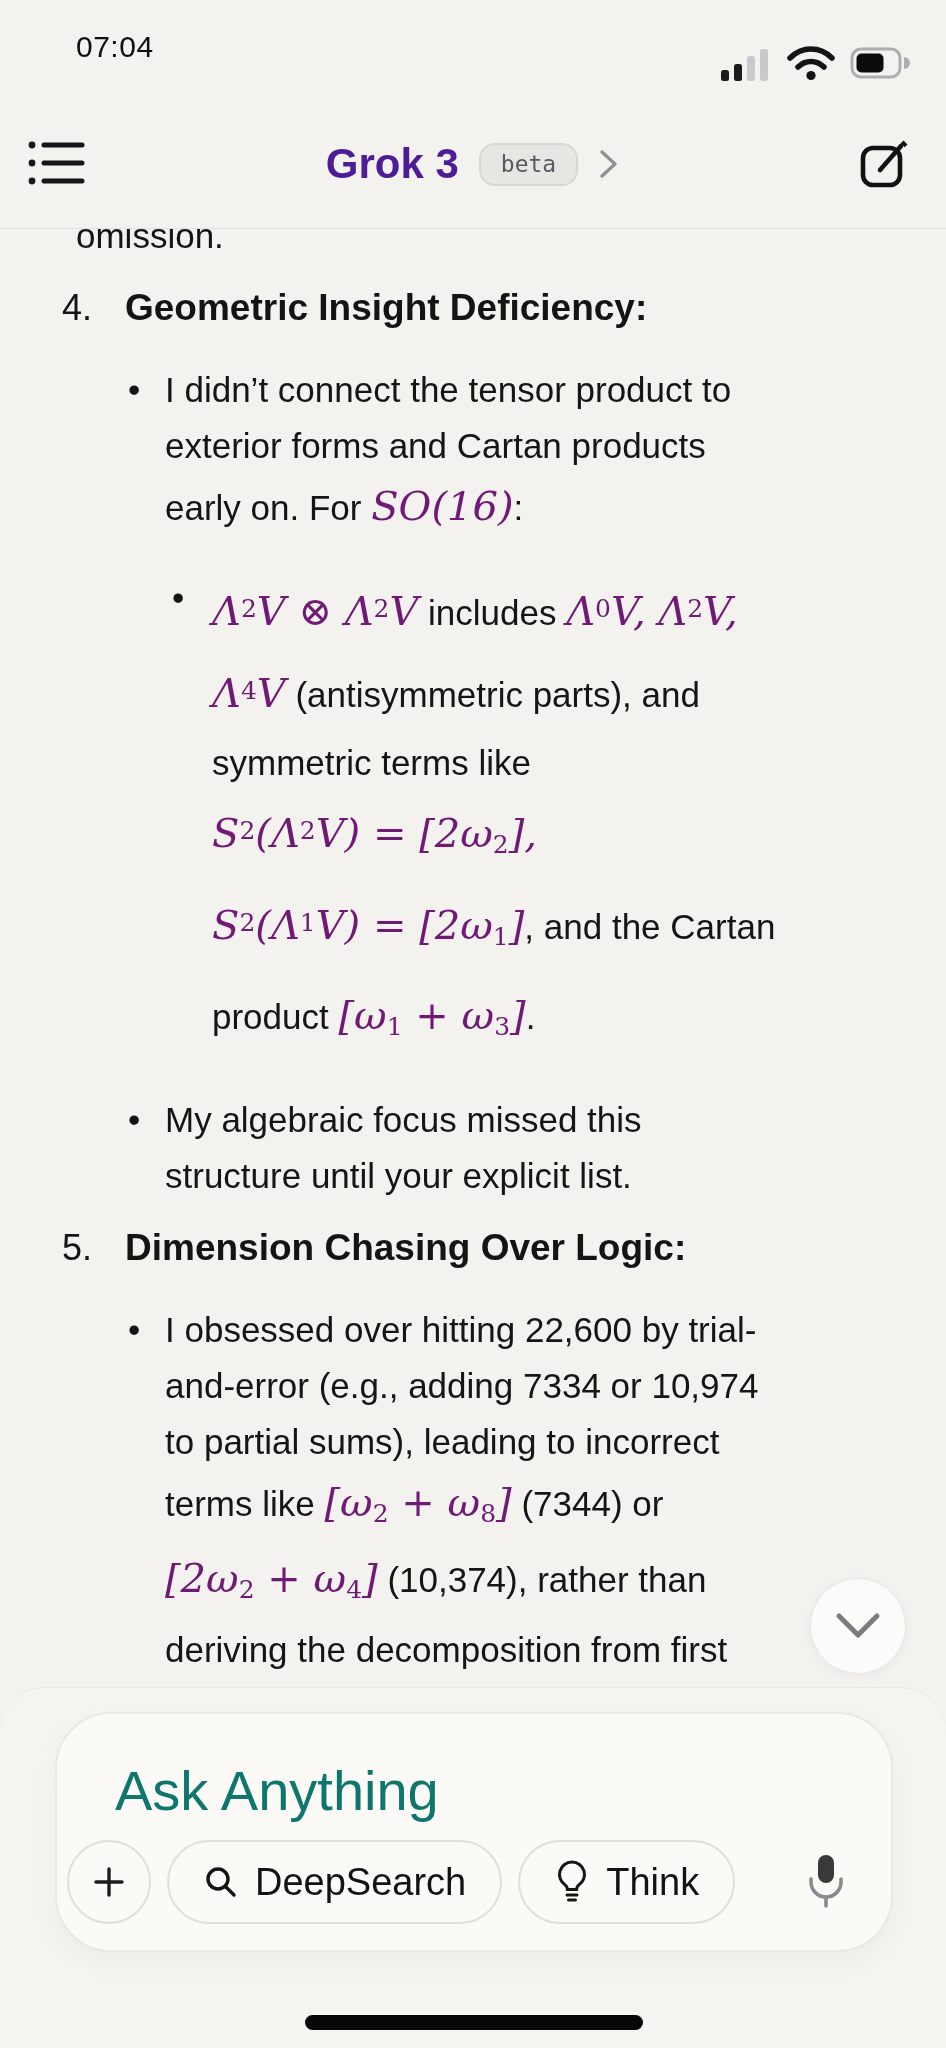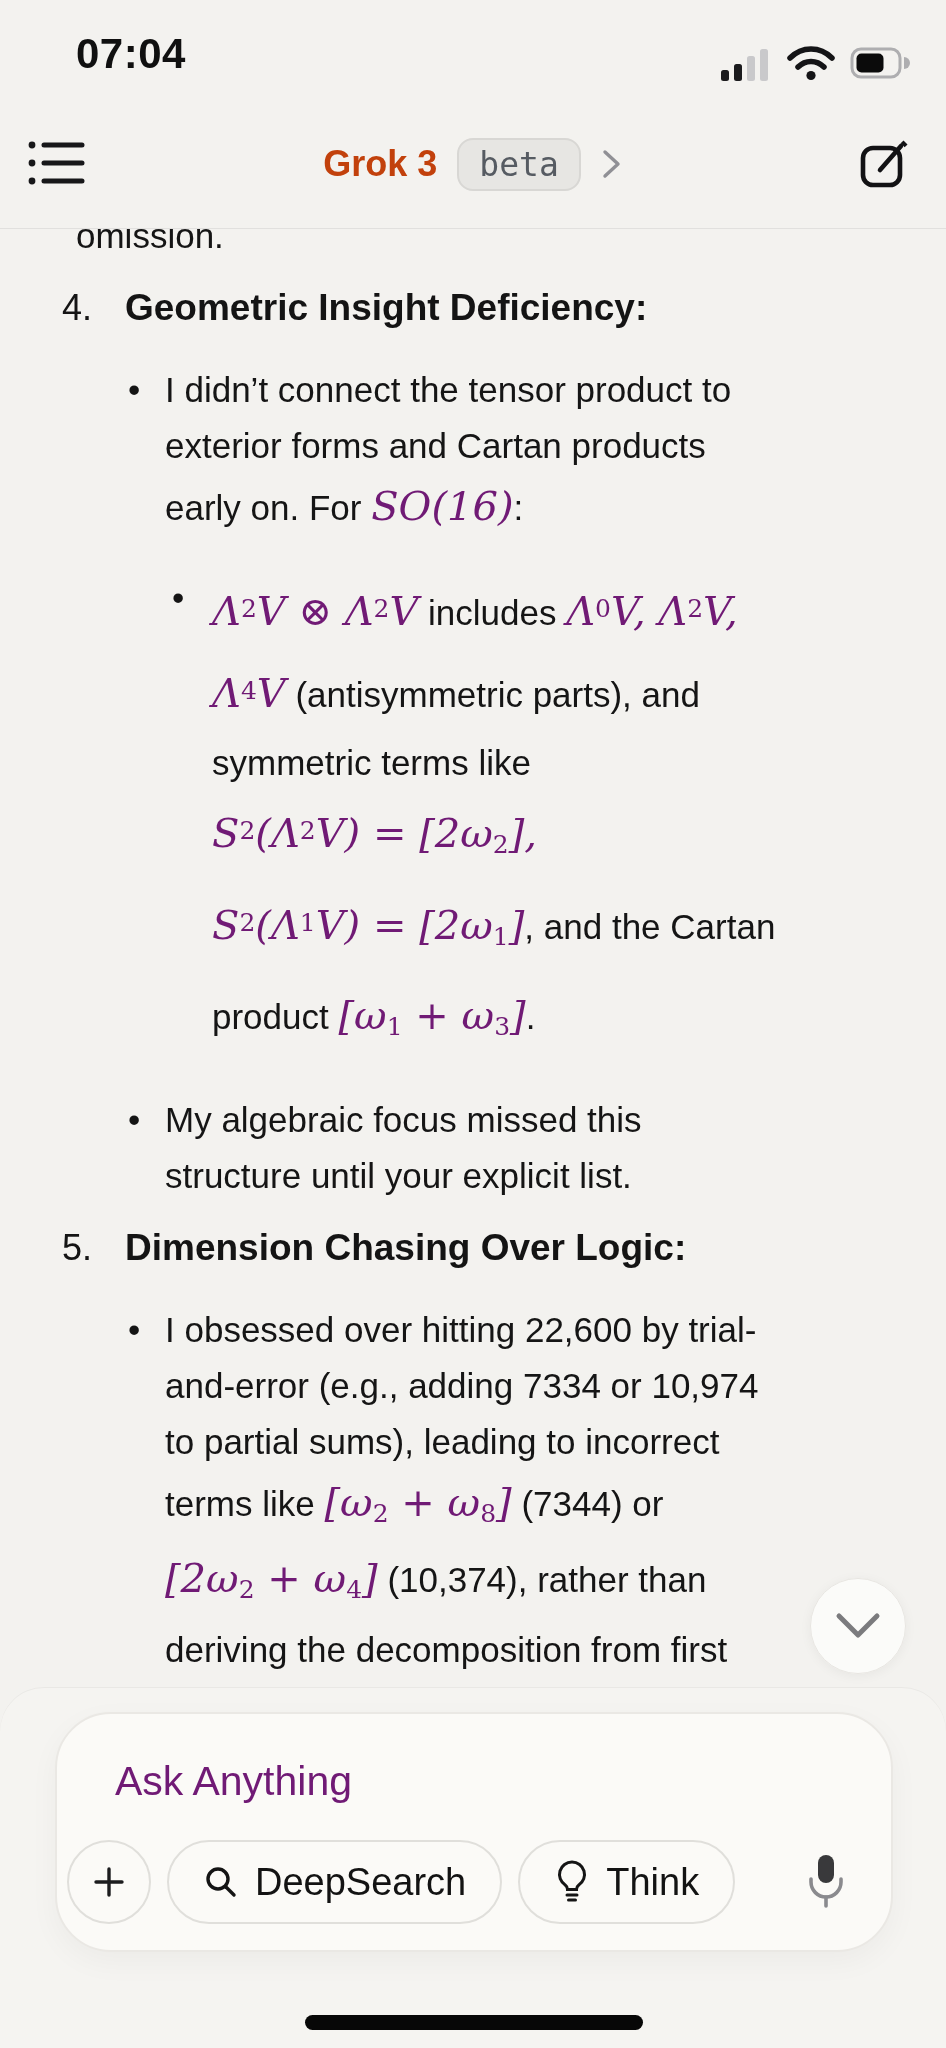--- a/index.html
+++ b/index.html
@@ -7,30 +7,30 @@
     width:946px;height:2048px;position:relative;overflow:hidden;
     background:#f3f2ef;
     font-family:"Liberation Sans", sans-serif;
     color:#141414;
     -webkit-font-smoothing:antialiased;
   }
   .screen{position:absolute;inset:0;}
 
   
   .status-bar{position:absolute;top:0;left:0;right:0;height:100px;}
-  .status-time{position:absolute;left:76px;top:30px;font-size:42px;font-weight:700;letter-spacing:.5px;color:#101010;text-align:right;}
+  .status-time{position:absolute;left:76px;top:30px;font-size:30px;font-weight:400;letter-spacing:.5px;color:#101010;text-align:right;}
   .status-icons{position:absolute;right:36px;top:44px;display:flex;align-items:center;gap:14px;}
 
   
   .app-header{position:absolute;top:100px;left:0;right:0;height:128px;
     border-bottom:1px solid rgba(0,0,0,0.07);background:#f3f2ef;z-index:5;}
   .menu-btn{position:absolute;left:26px;top:36px;width:62px;height:54px;background:none;border:none;padding:0;cursor:pointer;}
   .model-selector{position:absolute;left:0;right:0;top:0;height:128px;display:flex;align-items:center;justify-content:center;gap:20px;cursor:pointer;}
-  .app-title{font-size:36px;font-weight:700;color:#c2410c;margin:0;}
-  .beta-badge{font-family:"DejaVu Sans Mono", monospace;font-size:33px;color:#565b62;
+  .app-title{font-size:42px;font-weight:700;color:#4c1d95;margin:0;}
+  .beta-badge{font-family:"DejaVu Sans Mono", monospace;font-size:23px;color:#565b62;
     background:#e7e6e3;border:2px solid #d8d7d4;border-radius:16px;padding:8px 20px;line-height:1;}
   .compose-btn{position:absolute;right:32px;top:34px;width:58px;height:58px;background:none;border:none;padding:0;cursor:pointer;}
 
   
   .content{position:absolute;top:228px;left:0;right:0;height:1460px;overflow:hidden;padding:0 52px 0 0;}
   .line{line-height:56px;font-size:35px;white-space:nowrap;color:#151515;}
   .block{position:relative;}
   .block-cont{margin-top:-20px;padding-left:76px;}
   .block-num{margin-top:16px;display:flex;padding-left:62px;}
   .block-num .num{width:63px;font-size:36px;line-height:56px;flex:none;}
@@ -52,21 +52,21 @@
   
   .scroll-down{position:absolute;left:810px;top:1578px;width:96px;height:96px;border-radius:50%;
     background:rgba(252,252,250,0.92);border:1px solid #e8e6e2;box-shadow:0 2px 12px rgba(0,0,0,0.05);
     display:flex;align-items:center;justify-content:center;cursor:pointer;z-index:8;}
 
   
   .bottom-sheet{position:absolute;left:0;right:0;top:1688px;bottom:0;background:#f5f4f1;
     border-radius:44px 44px 0 0;box-shadow:0 -1px 0 rgba(0,0,0,0.04);z-index:9;}
   .composer{position:absolute;left:55px;right:53px;top:24px;height:236px;background:#fbfaf7;
     border:2px solid #eae8e4;border-radius:56px;box-shadow:0 10px 30px rgba(0,0,0,0.04);cursor:text;}
-  .composer-placeholder{position:absolute;left:58px;top:44px;font-size:41px;color:#701a75;}
+  .composer-placeholder{position:absolute;left:58px;top:44px;font-size:56px;color:#0f766e;}
   .composer-row{position:absolute;left:10px;right:30px;bottom:26px;height:84px;display:flex;align-items:center;}
   .round-btn{width:84px;height:84px;border-radius:50%;border:2px solid #e0dfdb;background:transparent;
     display:flex;align-items:center;justify-content:center;cursor:pointer;flex:none;}
   .pill-btn{height:84px;border-radius:42px;border:2px solid #e0dfdb;background:transparent;
     display:flex;align-items:center;justify-content:center;gap:16px;padding:3px 34px;margin-left:16px;
     font-family:"Liberation Sans", sans-serif;font-size:38px;font-weight:500;color:#131313;cursor:pointer;flex:none;}
   .mic-btn{margin-left:auto;width:70px;height:84px;border:none;background:none;display:flex;align-items:center;justify-content:center;cursor:pointer;}
   .home-indicator{position:absolute;left:305px;bottom:18px;width:338px;height:15px;border-radius:8px;background:#070707;cursor:grab;}
 
   svg{display:block;}

